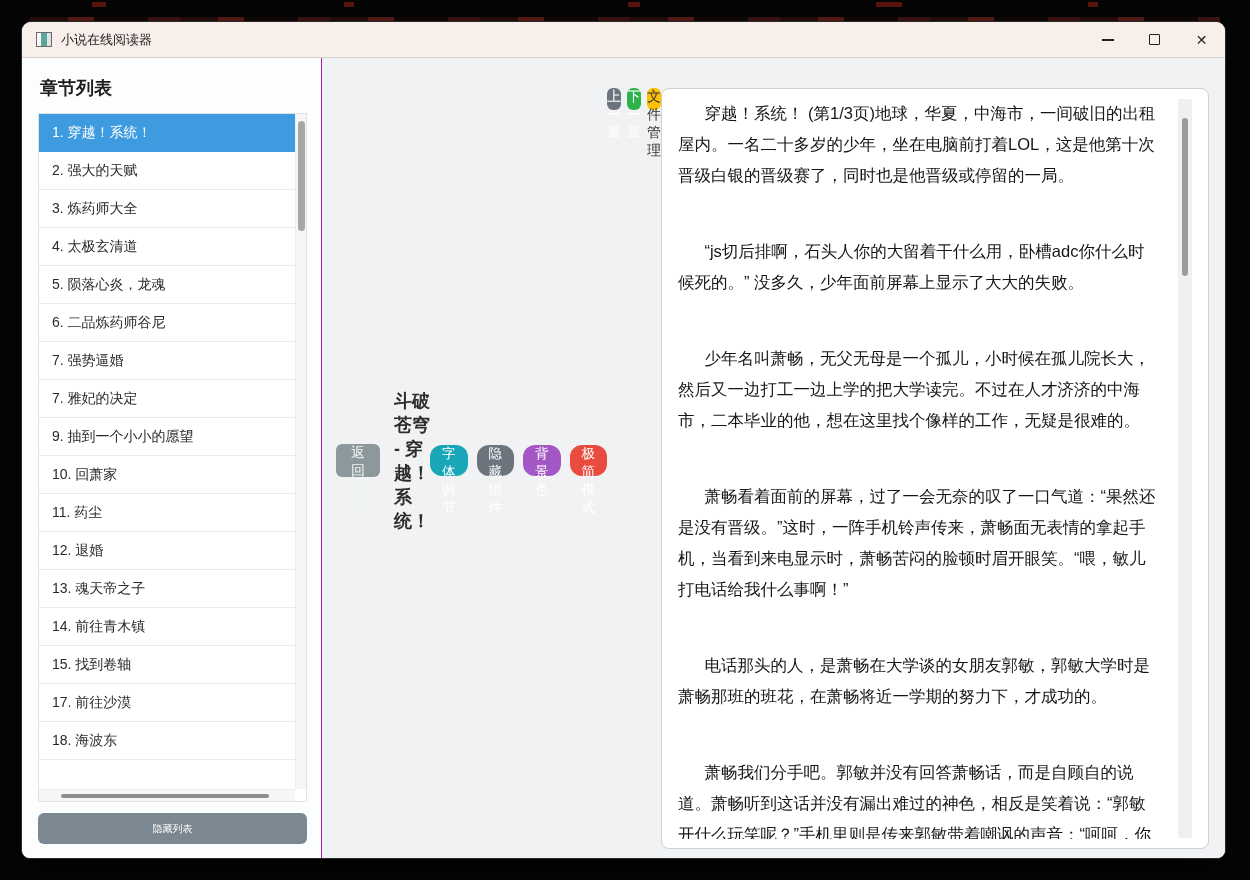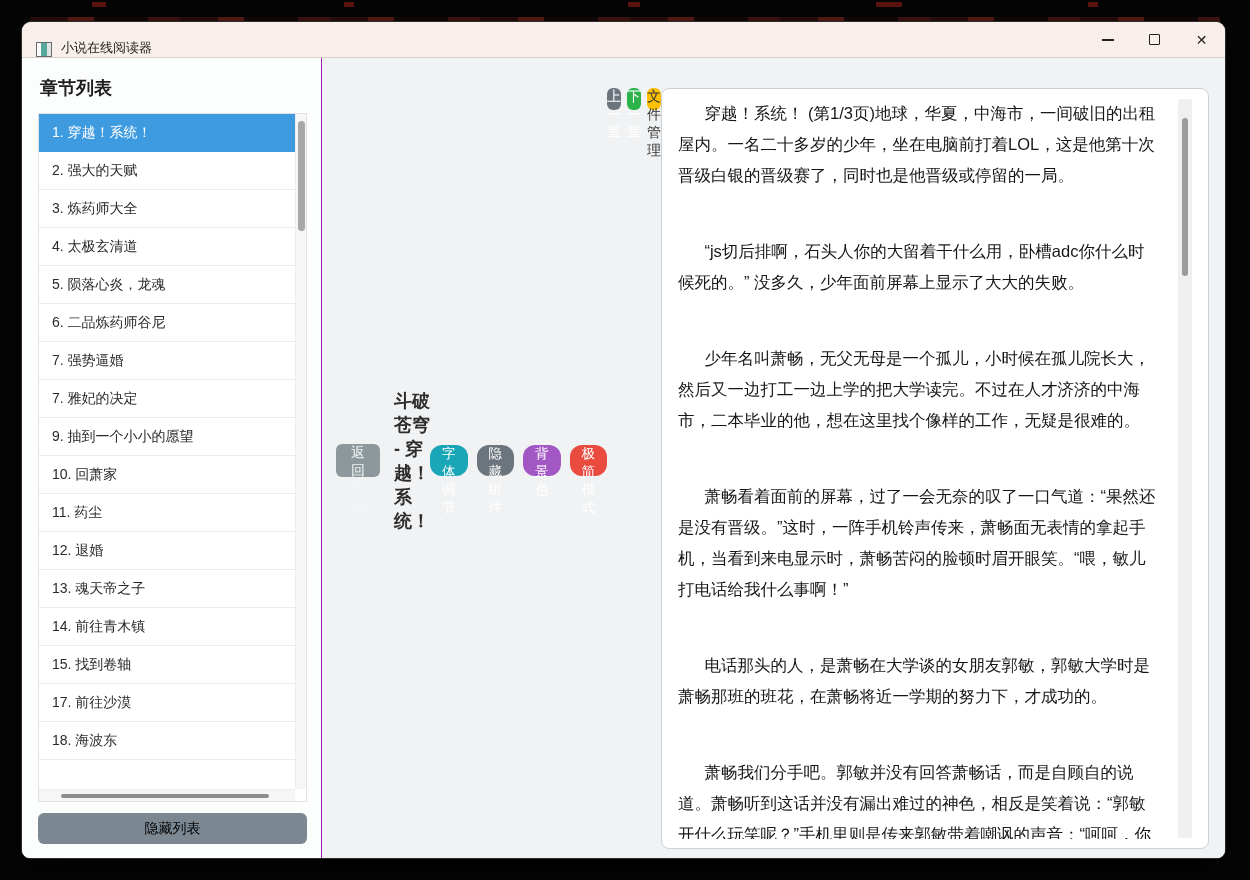--- a/index.html
+++ b/index.html
@@ -20,21 +20,21 @@
 
   
   .window {
     position: absolute; left: 22px; top: 22px; width: 1203px; height: 836px;
     background: #eef1f3; border-radius: 9px 9px 8px 8px;
     box-shadow: 0 0 0 1px #2a2a2a, 0 10px 30px rgba(0,0,0,.65);
     display: flex; flex-direction: column; overflow: hidden;
   }
   .titlebar {
     height: 36px; flex: 0 0 36px; background: #f8eeea;
-    display: flex; align-items: flex-end; padding: 0 0 0 14px;
+    display: flex; align-items: center; padding: 0 0 0 14px;
     border-bottom: 1px solid #d9d0cc;
   }
   .app-icon {
     width: 16px; height: 15px; border: 1px solid #6a6a6a; background:
       linear-gradient(90deg, #fafafa 0 30%, #58a89b 30% 72%, #dfe4e2 72% 100%);
   }
   .titlebar-text { font-size: 13px; color: #1c1c1c; margin-left: 9px; flex: 1; }
   .win-controls { display: flex; height: 100%; }
   .win-btn { width: 47px; height: 100%; display: flex; align-items: center; justify-content: center; color: #222; }
   .glyph-min { width: 12px; height: 2px; background: #222; }
@@ -74,22 +74,22 @@
   .hscroll-track {
     position: absolute; left: 0; right: 11px; bottom: 0; height: 12px;
     background: #f6f6f6; border-top: 1px solid #ededed;
   }
   .hscroll-thumb {
     position: absolute; left: 22px; top: 4px; width: 208px; height: 4px;
     background: #8d8d8d; border-radius: 2px;
   }
   .hide-list-btn {
     margin-top: 11px; height: 31px; flex: 0 0 31px;
-    background: #7b8791; color: #000000; border: none; border-radius: 6px;
-    font-size: 14px; font-family: Liberation Serif, serif; cursor: pointer; width: 100%;
+    background: #7b8791; color: #ffffff; border: none; border-radius: 6px;
+    font-size: 10px; font-family: Liberation Serif, serif; cursor: pointer; width: 100%;
   }
 
   
   .main {
     flex: 1; display: flex; flex-direction: row; min-width: 0;
     background: #f0f2f4; padding: 14px 16px 9px 14px;
   }
   .reader-header { display: flex; align-items: center; flex: 0 0 33px; }
   .back-btn {
     background: #8d989d; color: #f2f5f5; border: none; border-radius: 6px;

